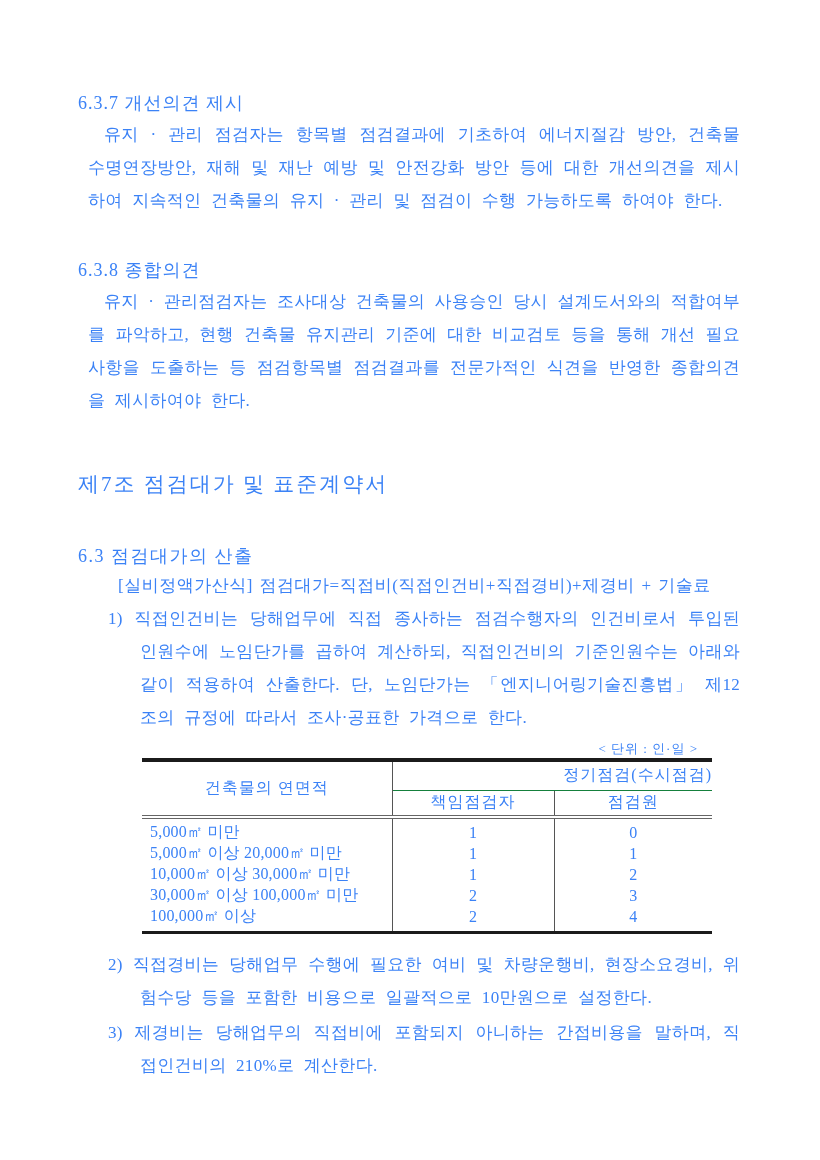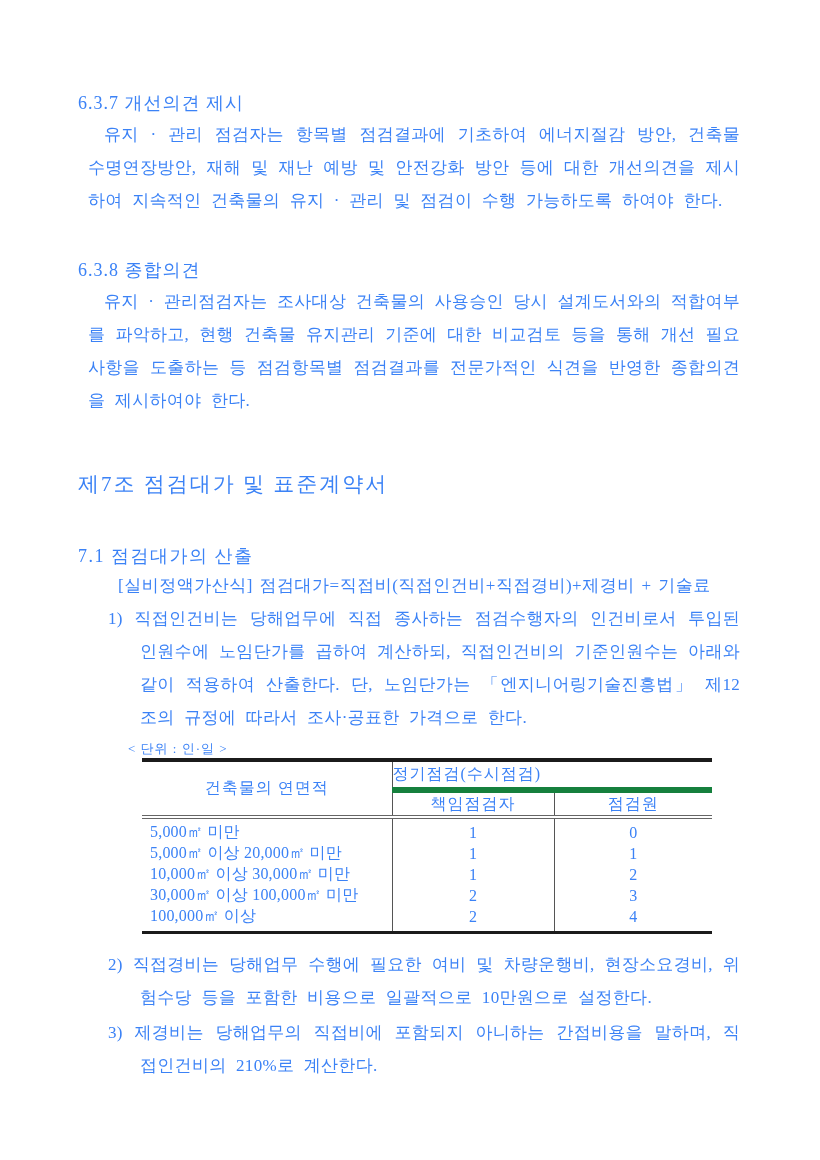--- a/index.html
+++ b/index.html
@@ -81,20 +81,21 @@
   }
   .num-item + .num-item { margin-top: 2px; }
   .after-table { margin-top: 14px; }
   
   .unit-caption {
     width: 570px;
     margin-left: 50px;
     margin-top: 6px;
     font-size: 13px;
     letter-spacing: 1px;
+    text-align: right;
     line-height: 18px;
   }
   table.dtable {
     width: 570px;
     margin-left: 64px;
     border-collapse: collapse;
     table-layout: fixed;
     border-top: 4px solid #1b1b1b;
     border-bottom: 3px solid #1b1b1b;
     font-size: 16px;
@@ -107,22 +108,22 @@
     letter-spacing: 1px;
   }
   th.area-head {
     border-right: 1px solid #555;
     border-bottom: 4px double #666;
     text-align: center;
     vertical-align: middle;
   }
   th.group-head {
     height: 30px;
-    border-bottom: 6px solid #15803d;
-    text-align: left;
+    border-bottom: 1px solid #15803d;
+    text-align: right;
   }
   th.sub-head {
     height: 27px;
     border-bottom: 4px double #666;
     text-align: center;
   }
   th.sub-head.first { border-right: 1px solid #555; }
   td.cell-area {
     height: 21px;
     padding-left: 8px;
@@ -149,21 +150,21 @@
       <p class="para">유지 · 관리 점검자는 항목별 점검결과에 기초하여 에너지절감 방안, 건축물 수명연장방안, 재해 및 재난 예방 및 안전강화 방안 등에 대한 개선의견을 제시 하여 지속적인 건축물의 유지 · 관리 및 점검이 수행 가능하도록 하여야 한다.</p>
     </section>
 
     <section class="gap-section">
       <h3 class="h-sub">6.3.8 종합의견</h3>
       <p class="para">유지 · 관리점검자는 조사대상 건축물의 사용승인 당시 설계도서와의 적합여부를 파악하고, 현행 건축물 유지관리 기준에 대한 비교검토 등을 통해 개선 필요 사항을 도출하는 등 점검항목별 점검결과를 전문가적인 식견을 반영한 종합의견을 제시하여야 한다.</p>
     </section>
 
     <h1 class="h-article">제7조 점검대가 및 표준계약서</h1>
 
-    <h2 class="h-71">7.1 점검대가의 산출</h2>
+    <h2 class="h-71">6.3 점검대가의 산출</h2>
 
 
     <p class="formula">[실비정액가산식] 점검대가=직접비(직접인건비+직접경비)+제경비 + 기술료</p>
 
     <p class="num-item"><span>1)</span> <span>직접인건비는 당해업무에 직접 종사하는 점검수행자의 인건비로서 투입된 인원수에 노임단가를 곱하여 계산하되, 직접인건비의 기준인원수는 아래와 같이 적용하여 산출한다. 단, 노임단가는 「엔지니어링기술진흥법」 제12조의 규정에 따라서 조사·공표한 가격으로 한다.</span></p>
 
     <div class="unit-caption">&lt; 단위 : 인·일 &gt;</div>
 
     <table class="dtable">
       <colgroup>

